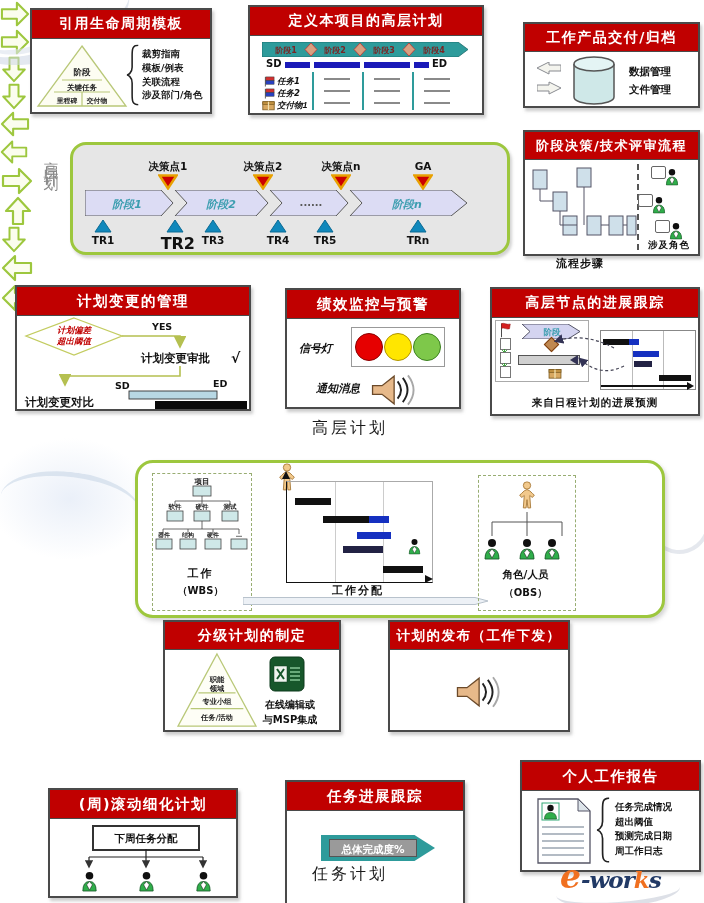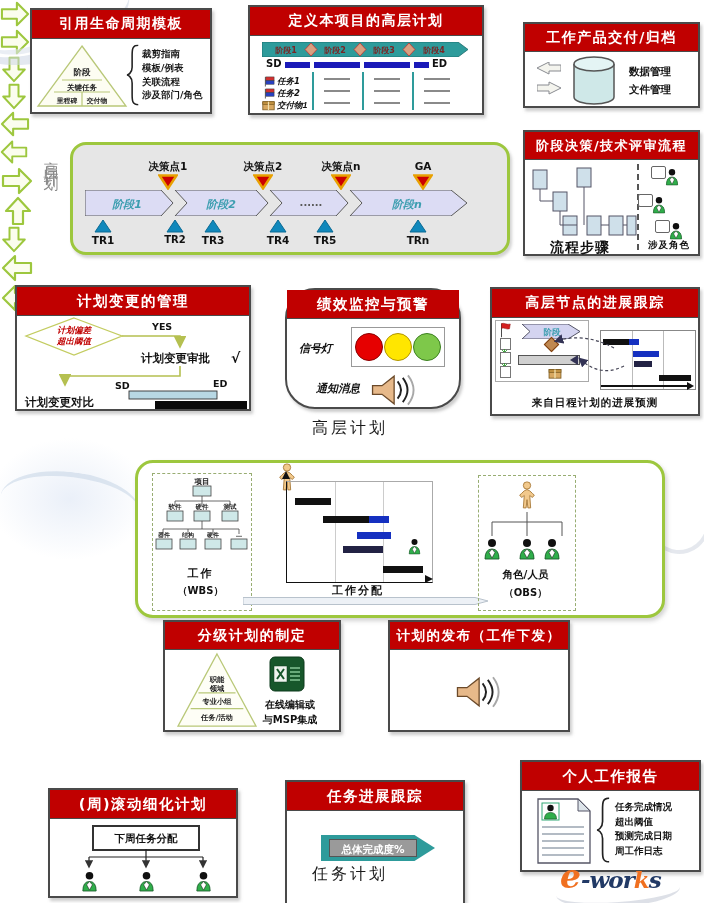--- a/index.html
+++ b/index.html
@@ -254,21 +254,21 @@
     <svg class="abs" style="left:196px;top:74px" width="18" height="14">
         <use href="#sym-tr"></use>
       </svg>
     <svg class="abs" style="left:243px;top:74px" width="18" height="14">
         <use href="#sym-tr"></use>
       </svg>
     <svg class="abs" style="left:336px;top:74px" width="18" height="14">
         <use href="#sym-tr"></use>
       </svg>
     <div class="t ctr" style="left:10px;top:89px;width:40px;font-size:10.5px;font-weight:bold;">TR1</div>
-    <div class="t ctr" style="left:82px;top:89px;width:40px;font-size:10px;font-weight:bold;">TR2</div>
+    <div class="t ctr" style="left:82px;top:89px;width:40px;font-size:16px;font-weight:bold;text-align:right;">TR2</div>
     <div class="t ctr" style="left:120px;top:89px;width:40px;font-size:10.5px;font-weight:bold;">TR3</div>
     <div class="t ctr" style="left:185px;top:89px;width:40px;font-size:10.5px;font-weight:bold;">TR4</div>
     <div class="t ctr" style="left:232px;top:89px;width:40px;font-size:10.5px;font-weight:bold;">TR5</div>
     <div class="t ctr" style="left:325px;top:89px;width:40px;font-size:10.5px;font-weight:bold;">TRn</div>
   </div>
 
   <div class="box" style="left:523px;top:130px;width:177px;height:126px;">
     <div class="title" style="height:27px;font-size:13px;">阶段决策/技术评审流程</div>
     <div class="body" style="height:95px;">
       <svg class="abs" style="left:2px;top:2px" width="110" height="78" viewBox="0 0 110 78">
@@ -294,21 +294,21 @@
           <use href="#sym-person"></use>
         </svg>
       <div class="abs" style="left:113px;top:34px;width:13px;height:11px;background:#fff;border:1px solid #666;border-radius:2px;"></div>
       <svg class="abs" style="left:126px;top:36px" width="16" height="18" viewBox="0 0 20 22">
           <use href="#sym-person"></use>
         </svg>
       <div class="abs" style="left:130px;top:60px;width:13px;height:11px;background:#fff;border:1px solid #666;border-radius:2px;"></div>
       <svg class="abs" style="left:143px;top:62px" width="16" height="18" viewBox="0 0 20 22">
           <use href="#sym-person"></use>
         </svg>
-      <div class="t ctr" style="left:10px;top:79px;width:90px;font-size:14px;font-weight:bold;letter-spacing:1px;">流程步骤</div>
+      <div class="t ctr" style="left:10px;top:96px;width:90px;font-size:11px;font-weight:bold;letter-spacing:1px;">流程步骤</div>
       <div class="t ctr" style="left:116px;top:79px;width:56px;font-size:9.5px;font-weight:bold;letter-spacing:1px;">涉及角色</div>
     </div>
   </div>
   <svg class="garrow" style="left:588px;top:258px" width="28" height="27">
       <use href="#ar-d"></use>
     </svg>
 
   <div class="box" style="left:15px;top:285px;width:236px;height:126px;">
     <div class="title" style="height:28px;font-size:14.5px;">计划变更的管理</div>
     <div class="body" style="height:94px;padding-left:32px;">
@@ -326,21 +326,21 @@
         <text x="196" y="71" font-size="9.5" font-weight="bold" fill="#111">ED</text>
         <rect x="112" y="75" width="88" height="8" fill="#b8d8e4" stroke="#333" stroke-width="0.9"></rect>
         <rect x="138" y="85" width="92" height="8" fill="#0a0a0a"></rect>
       </svg>
     </div>
   </div>
   <svg class="garrow" style="left:253px;top:326px" width="30" height="28">
       <use href="#ar-l"></use>
     </svg>
 
-  <div class="box" style="left:285px;top:288px;width:176px;height:121px;border-radius:30px;">
+  <div class="box" style="left:285px;top:288px;width:176px;height:121px;">
     <div class="title" style="height:28px;font-size:14.5px;">绩效监控与预警</div>
     <div class="body" style="height:89px;">
       <div class="t" style="left:12px;top:22px;font-size:11px;font-weight:bold;font-style:italic;">信号灯</div>
       <div class="abs" style="left:64px;top:8px;width:94px;height:40px;background:#fff;border:1px solid #999;display:flex;align-items:center;justify-content:space-around;padding:0 3px;box-sizing:border-box;">
         <div style="width:26px;height:26px;border-radius:50%;background:#e60000;border:1px solid #8a0000;"></div>
         <div style="width:26px;height:26px;border-radius:50%;background:#ffe600;border:1px solid #b09400;"></div>
         <div style="width:26px;height:26px;border-radius:50%;background:#7ec84a;border:1px solid #3c8020;"></div>
       </div>
       <div class="t" style="left:8px;top:62px;font-size:11px;font-weight:bold;font-style:italic;margin-left:21px;">通知消息</div>
       <svg class="abs" style="left:82px;top:52px" width="52" height="38" viewBox="0 0 60 44">

